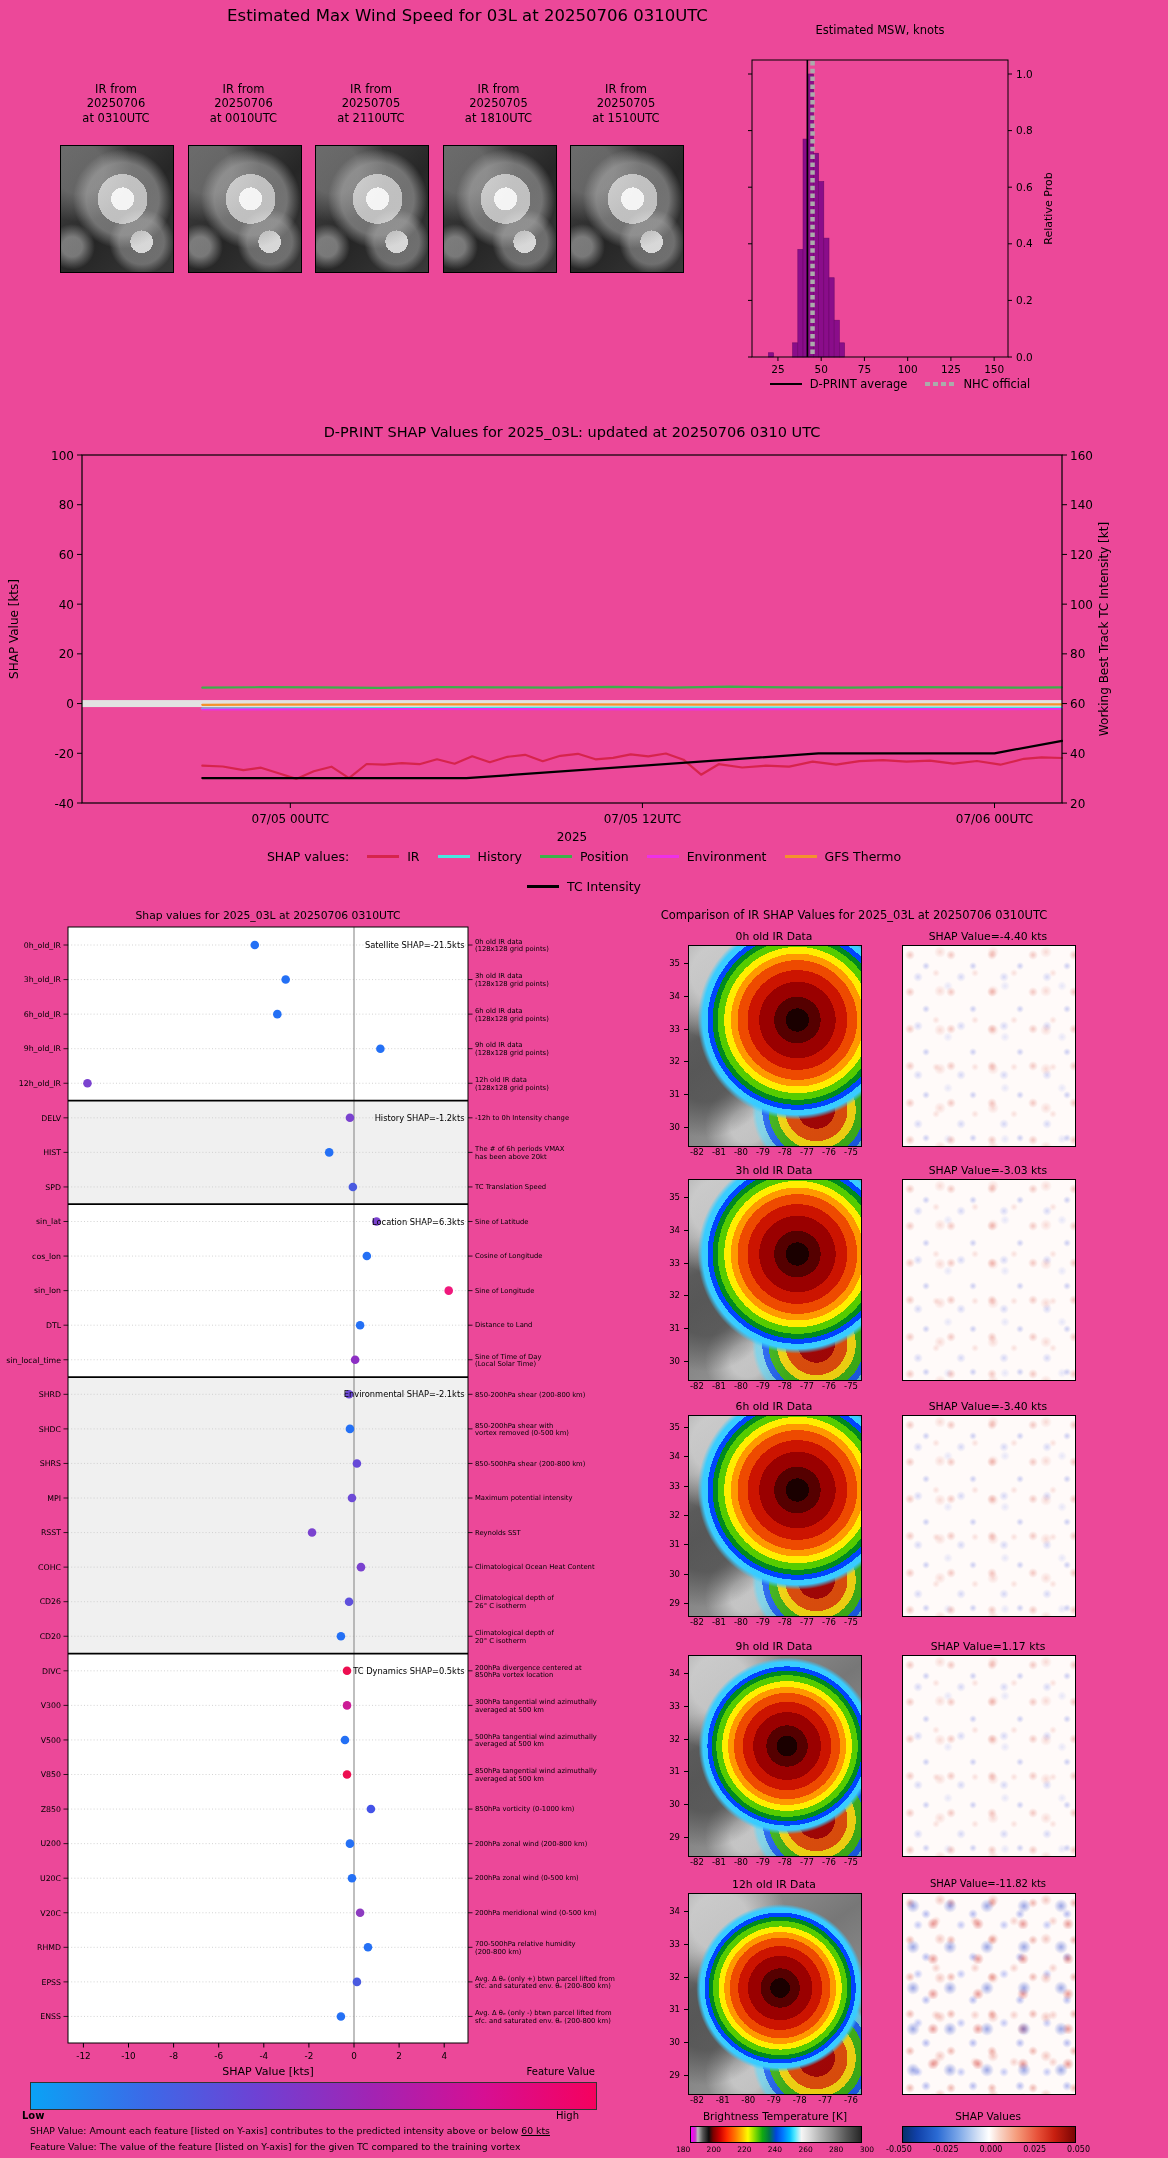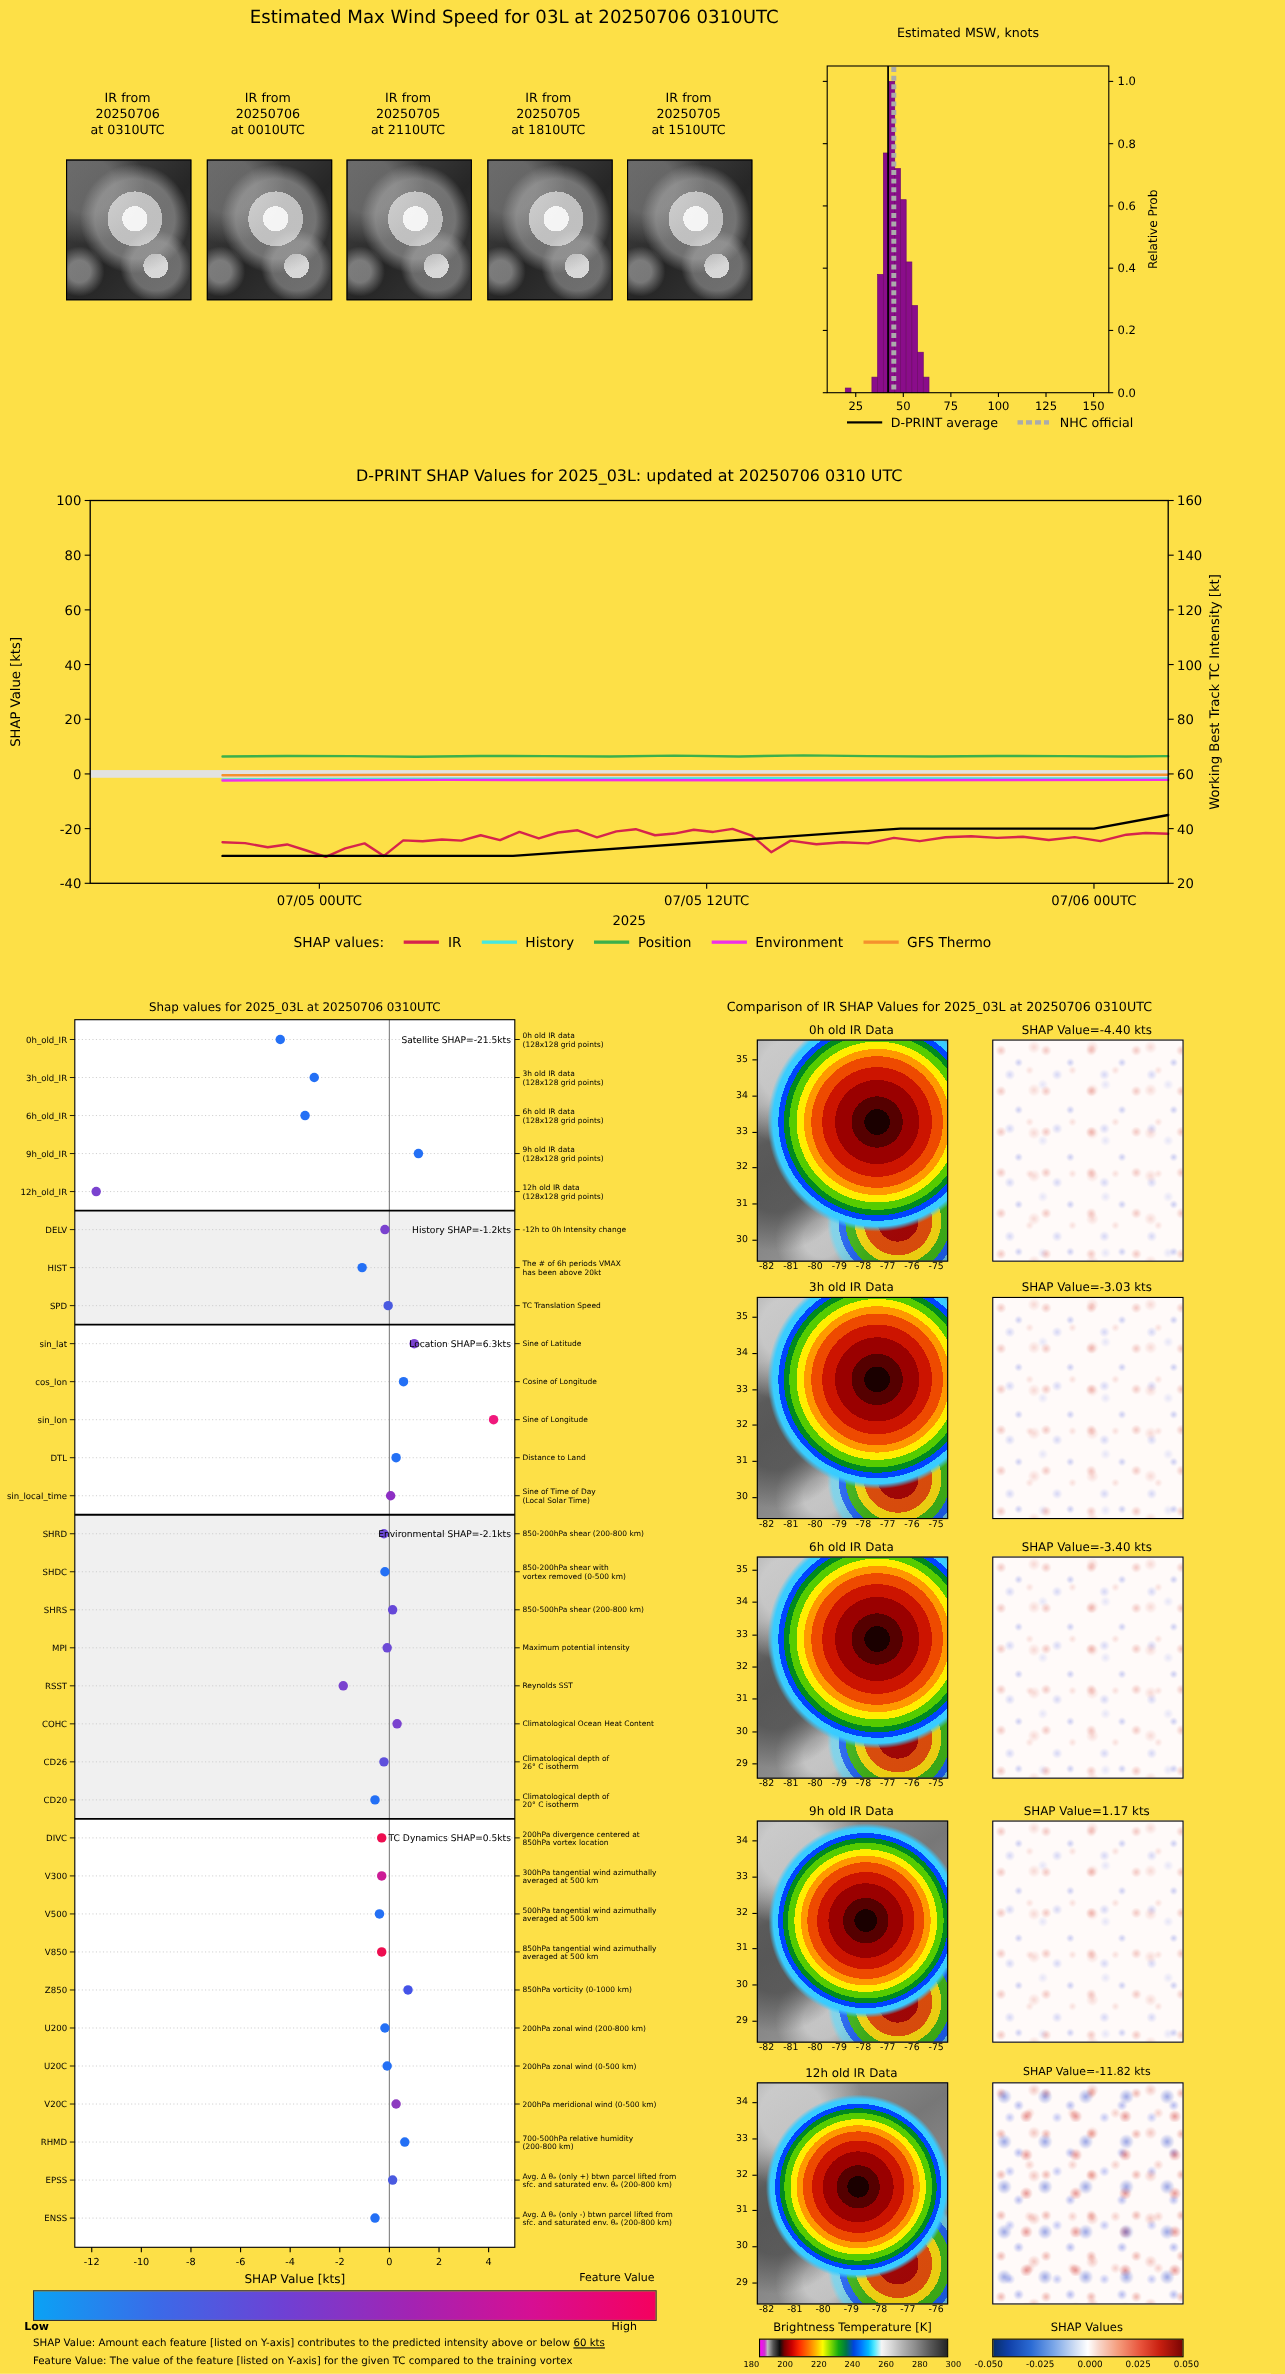--- a/index.html
+++ b/index.html
@@ -1,17 +1,17 @@
 <!DOCTYPE html>
 <html><head>
 <meta charset="utf-8">
 <style>
   html,body{margin:0;padding:0;background:#ffffff;}
   body{width:1168px;height:2158px;overflow:hidden;font-family:"DejaVu Sans",sans-serif;color:#000;}
-  #page{position:relative;width:1168px;height:2158px;background:#fde047;}
+  #page{position:relative;width:1168px;height:2158px;background:#ec4899;}
   .abs{position:absolute;}
   .ln{position:static;}
   svg{position:absolute;overflow:visible;}
   svg text{font-family:"DejaVu Sans",sans-serif;fill:#000;}
   .ir-thumb{
     border:1px solid #000;
     background-color:#333;
     background-image:
       radial-gradient(circle at 55% 42%, rgba(255,255,255,.95) 0 12%, rgba(230,230,230,.8) 12% 26%, rgba(175,175,175,.55) 26% 38%, rgba(120,120,120,0) 52%),
       radial-gradient(circle at 72% 76%, rgba(245,245,245,.85) 0 9%, rgba(200,200,200,.4) 9% 18%, transparent 26%),
@@ -267,20 +267,26 @@
         <span class="sample-line ln" style="background:#3cb04a;"></span>
         <span class="ln">Position</span>
       </span>
       <span class="legend-item ln">
         <span class="sample-line ln" style="background:#ee30e8;"></span>
         <span class="ln">Environment</span>
       </span>
       <span class="legend-item ln">
         <span class="sample-line ln" style="background:#f5912d;"></span>
         <span class="ln">GFS Thermo</span>
+      </span>
+    </div>
+    <div class="abs legend-row" style="left: 0px; top: 879px; width: 1168px;">
+      <span class="legend-item ln">
+        <span class="sample-line ln" style="background:#000;"></span>
+        <span class="ln">TC Intensity</span>
       </span>
     </div>
     <svg viewBox="0 0 660 1253" width="660" height="1253" style="left: 0px; top: 905px;">
       <text x="268" y="14" font-size="10.8" text-anchor="middle">Shap values for 2025_03L at 20250706 0310UTC</text>
       <rect x="68" y="22" width="400" height="173.53125" fill="#ffffff"></rect>
       <rect x="68" y="195.53125" width="400" height="103.6875" fill="#f0f0f0"></rect>
       <rect x="68" y="299.21875" width="400" height="172.8125" fill="#ffffff"></rect>
       <rect x="68" y="472.03125" width="400" height="276.5" fill="#f0f0f0"></rect>
       <rect x="68" y="748.53125" width="400" height="389.46875" fill="#ffffff"></rect>
       <line x1="68" y1="40" x2="468" y2="40" stroke="#c8c8c8" stroke-width="0.8" stroke-dasharray="1 2.2"></line>

